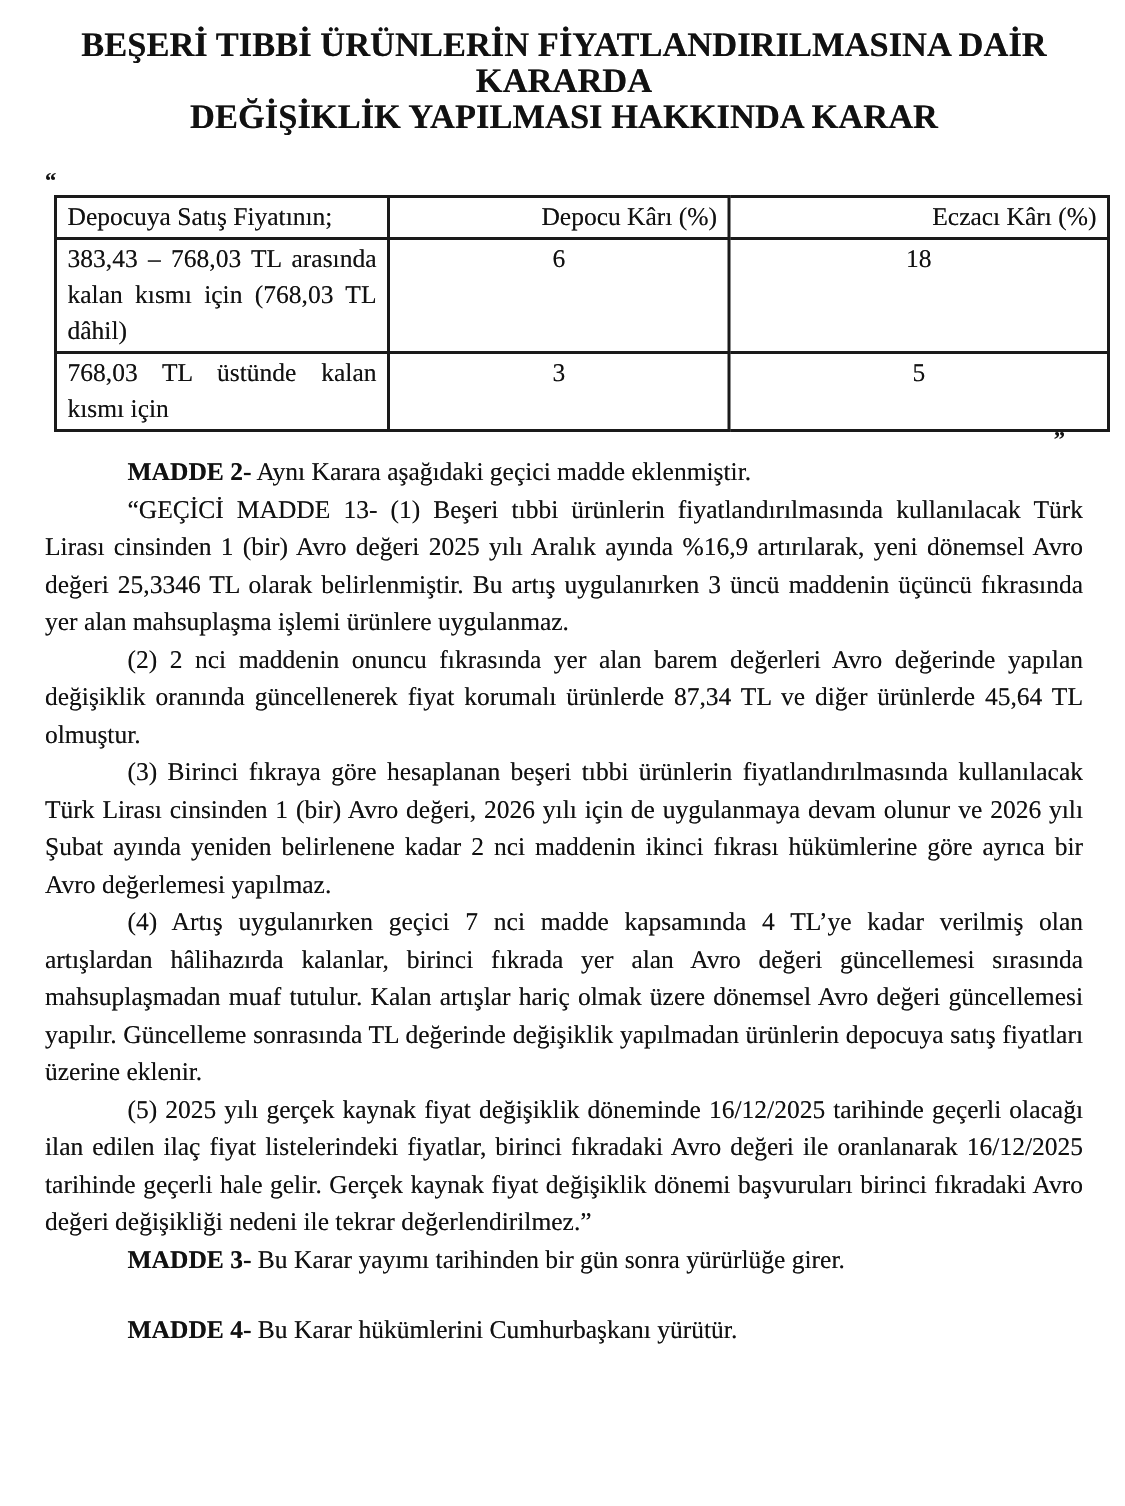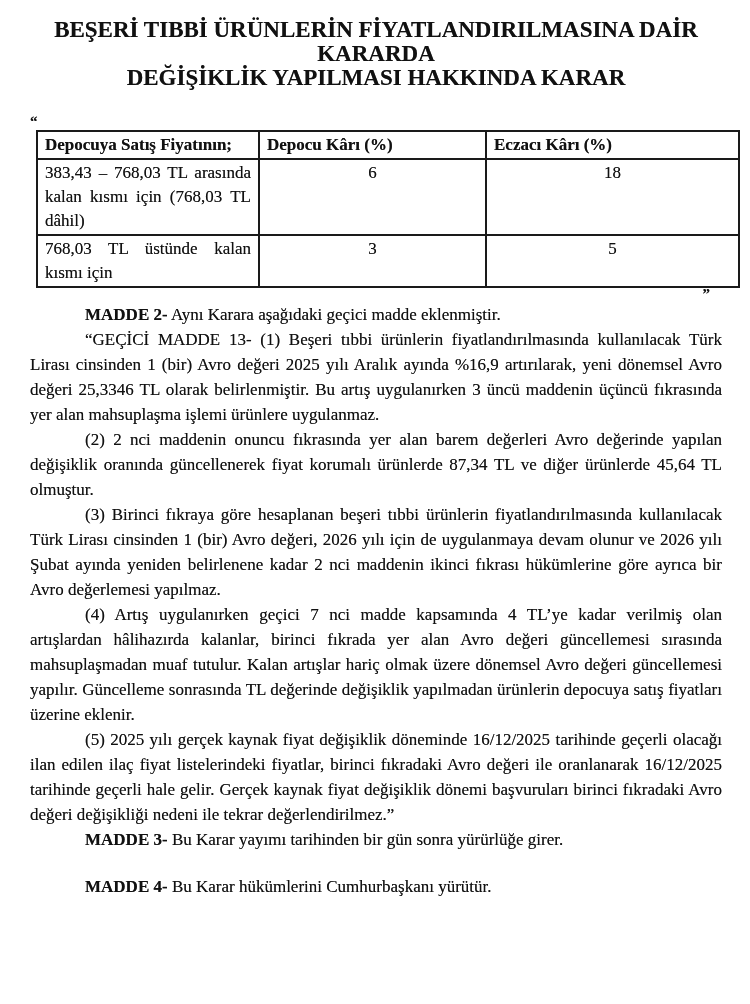--- a/index.html
+++ b/index.html
@@ -56,24 +56,24 @@
   table.pricing col.c2 { width: 227px; }
   table.pricing col.c3 { width: 253px; }
   table.pricing th, table.pricing td {
     border: 2px solid #1a1a1a;
     padding: 1px 7px;
     font-size: 17px;
     line-height: 24px;
     vertical-align: top;
   }
   table.pricing th {
-    font-weight: bold;
+    font-weight: normal;
     text-align: left;
   }
-  table.pricing th.num-h { text-align: left; margin-top: 6px; }
+  table.pricing th.num-h { text-align: right; margin-top: 6px; }
   table.pricing td.band { text-align: justify; }
   table.pricing td.num { text-align: center; }
   .m3 { margin-top: 0; }
   .m4 { margin-top: 22px; }
 </style>
 </head>
 <body>
 
 <div class="page">
 

